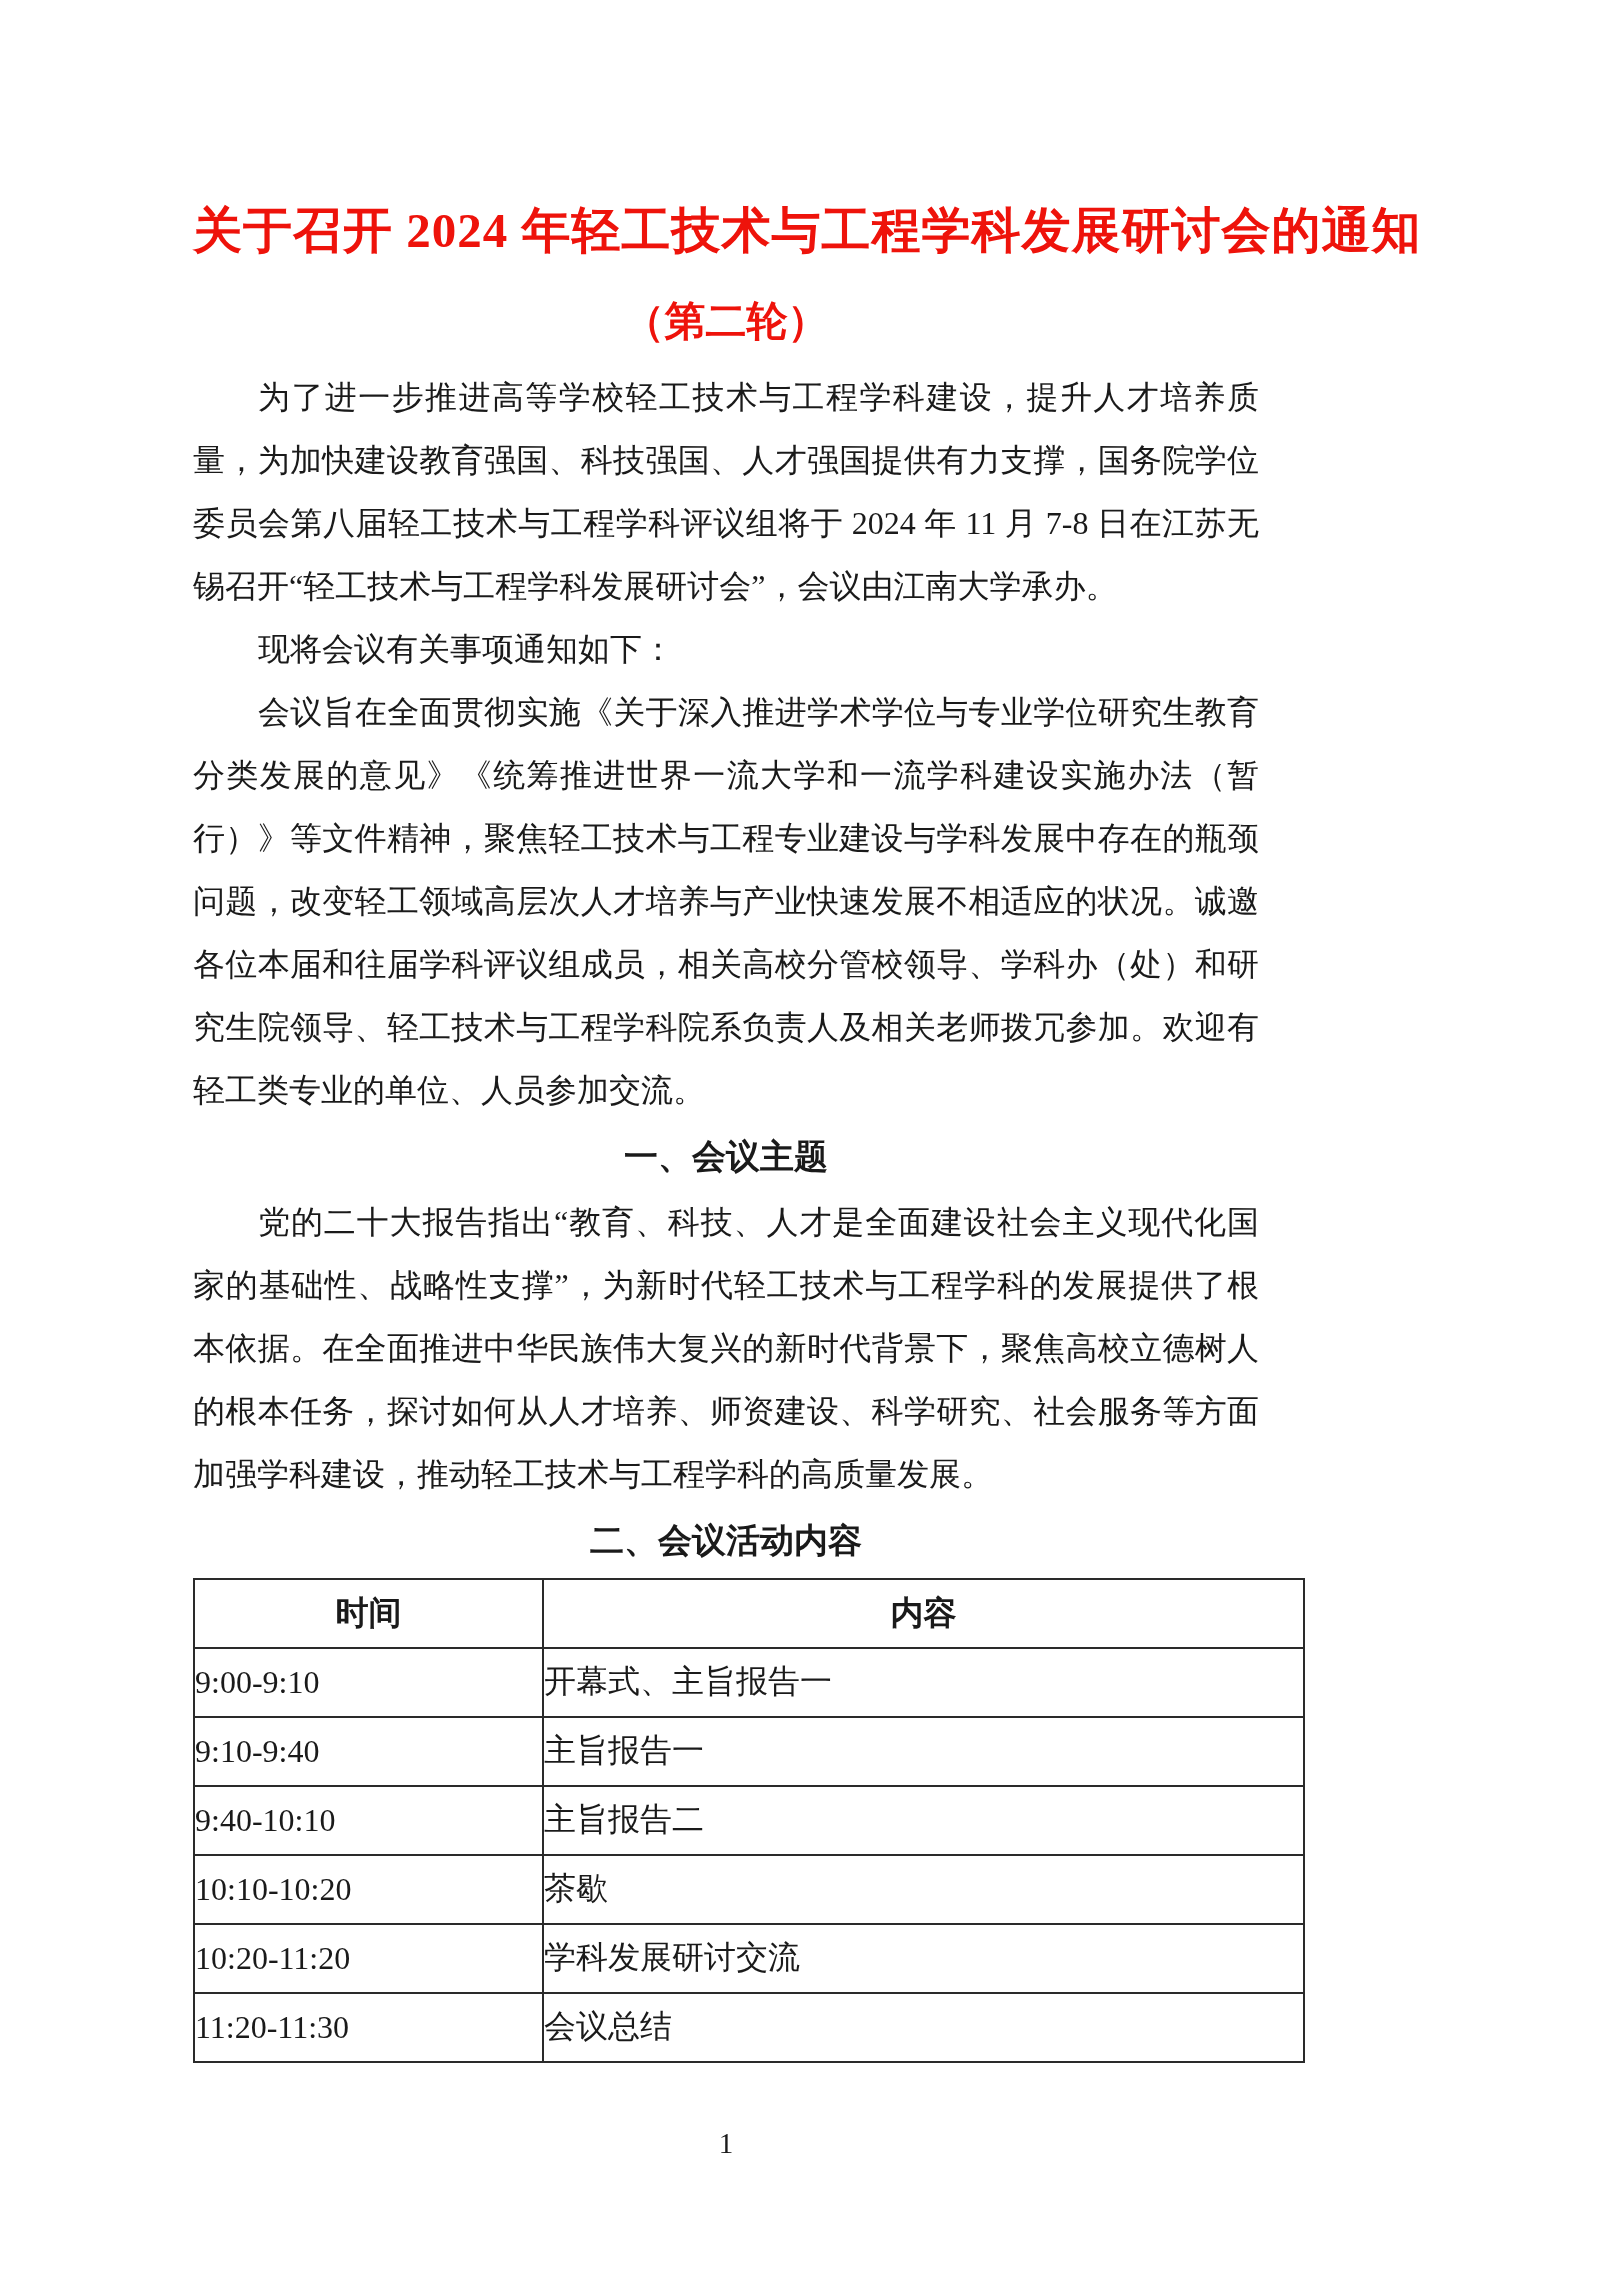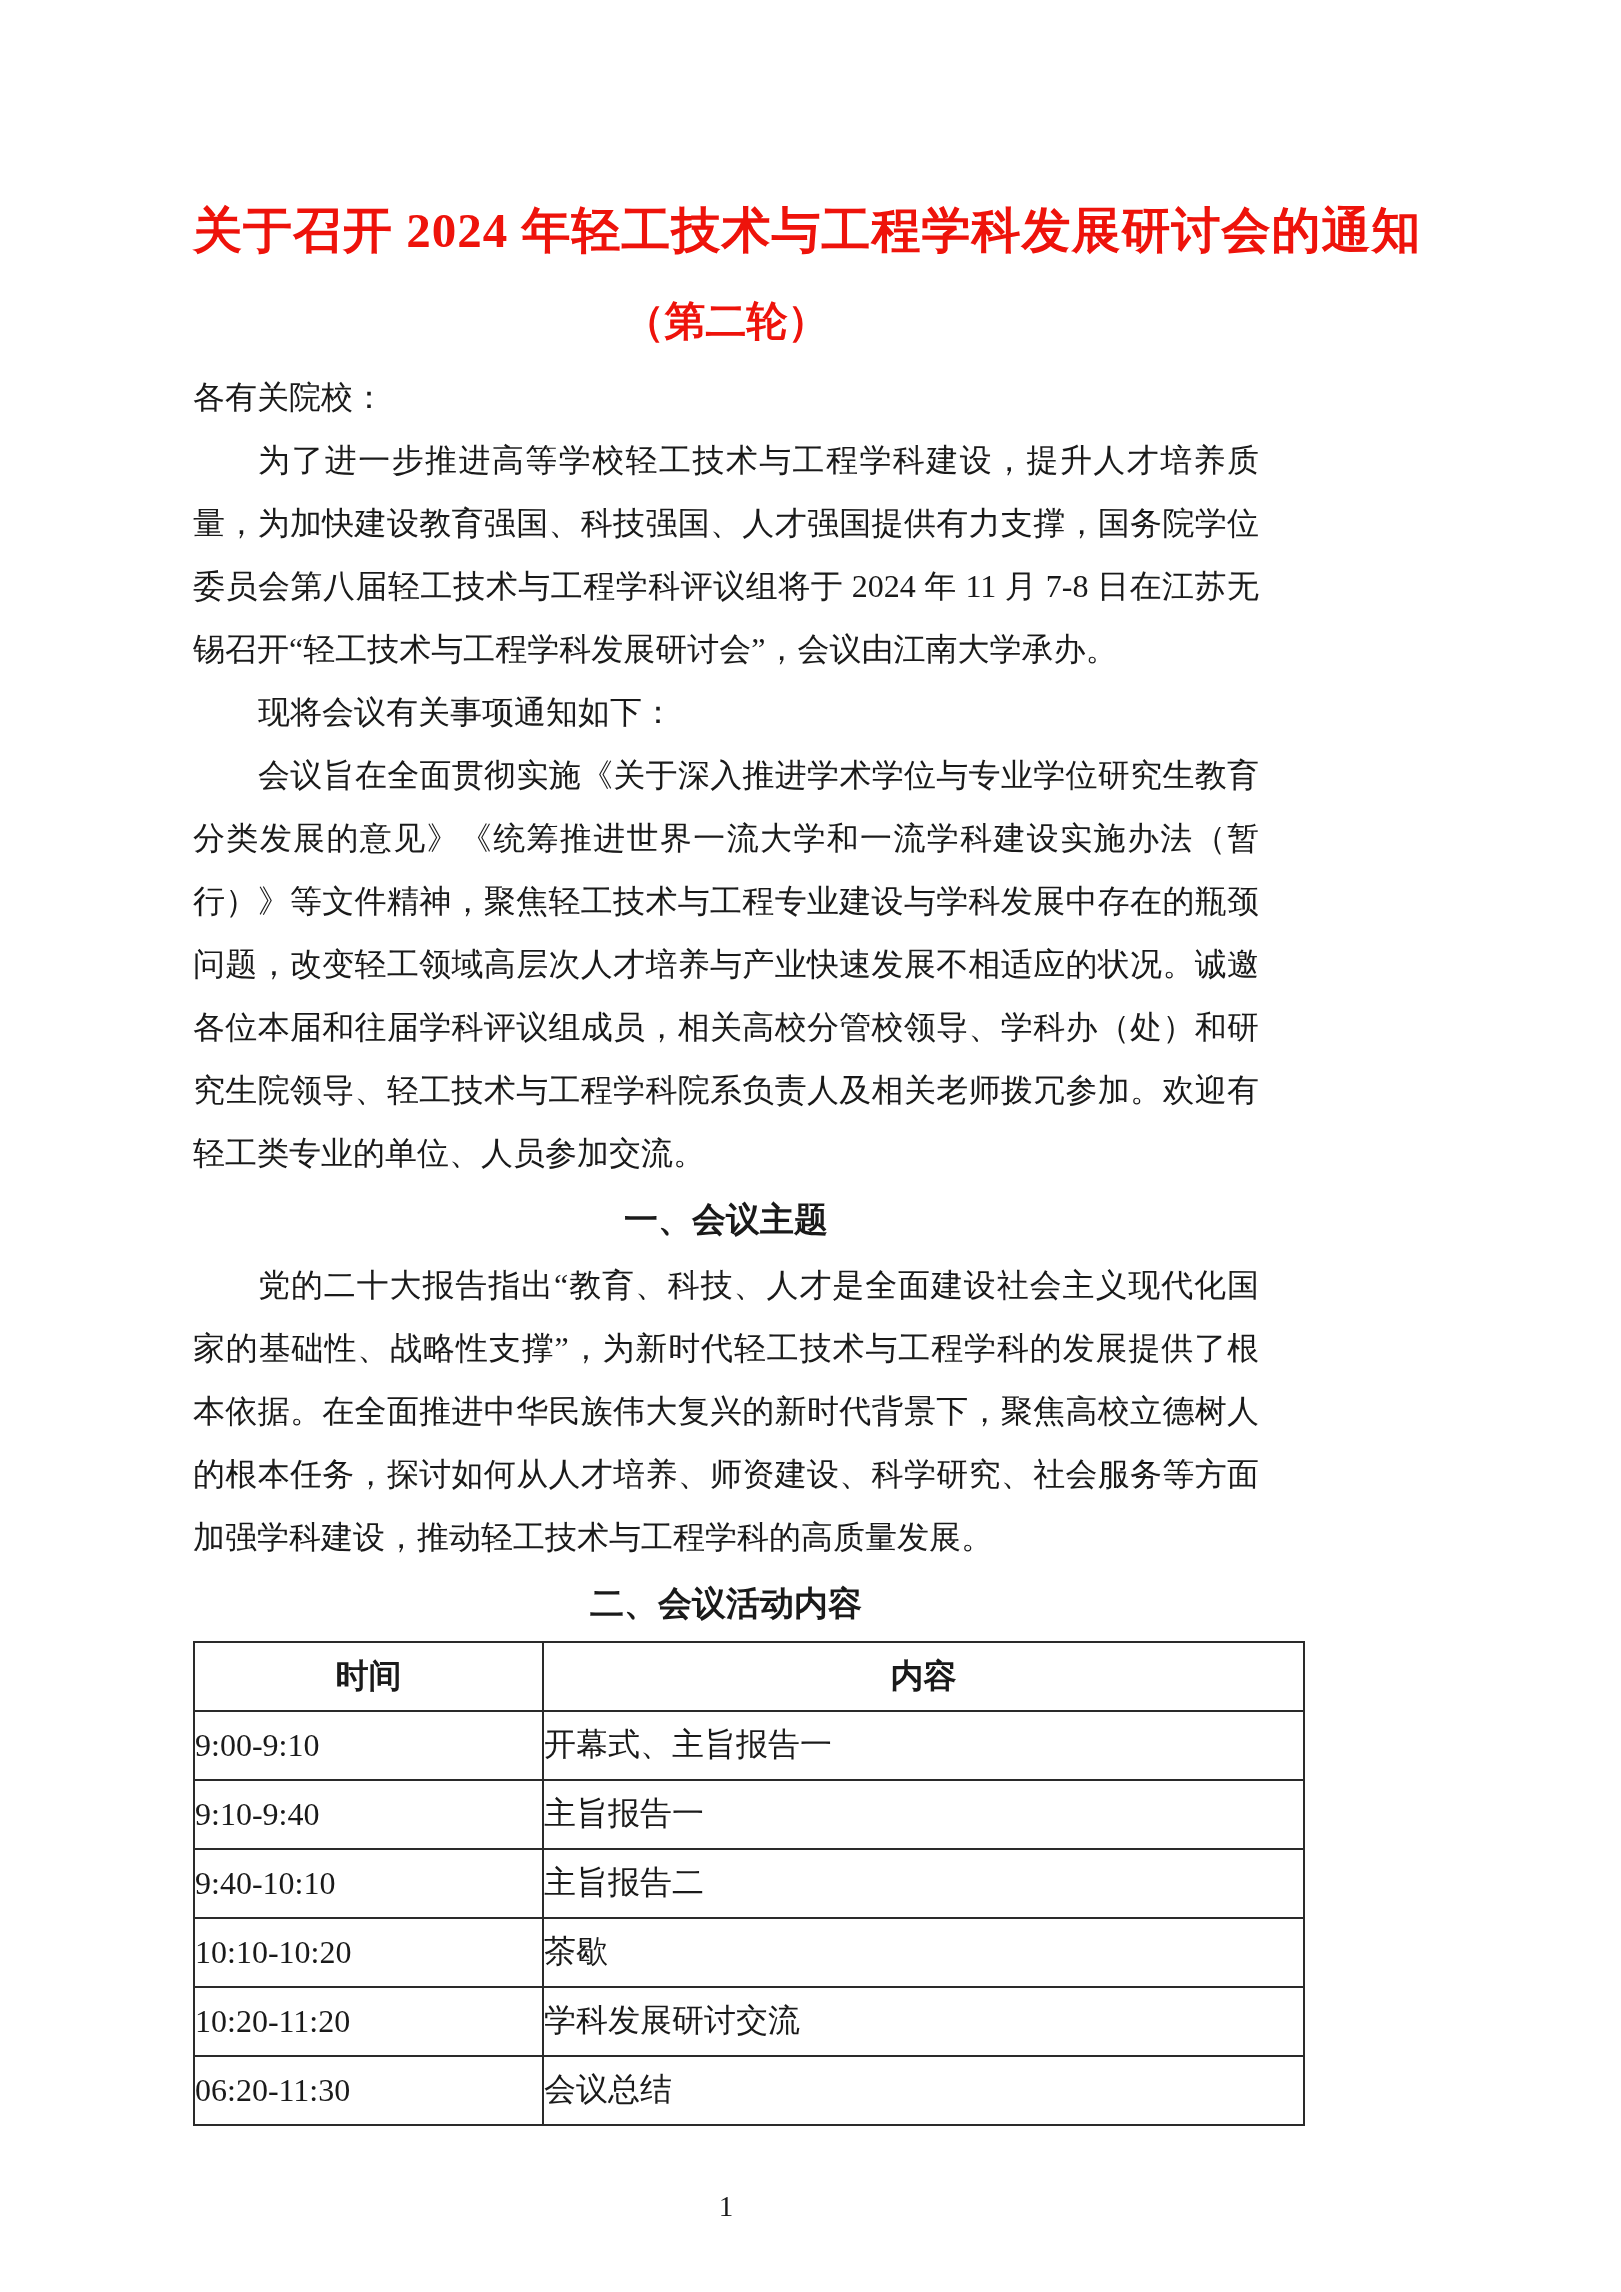--- a/index.html
+++ b/index.html
@@ -84,21 +84,20 @@
 <body>
 
 <div class="page">
   <div class="doc">
 
     <div class="title-block">
       <div class="title-main">关于召开 2024 年轻工技术与工程学科发展研讨会的通知</div>
       <div class="title-sub">（第二轮）</div>
     </div>
 
-    <p class="body-par">各有关院校：</p>
 
     <p class="body-par indent">为了进一步推进高等学校轻工技术与工程学科建设，提升人才培养质量，为加快建设教育强国、科技强国、人才强国提供有力支撑，国务院学位委员会第八届轻工技术与工程学科评议组将于 2024 年 11 月 7-8 日在江苏无锡召开“轻工技术与工程学科发展研讨会”，会议由江南大学承办。</p>
 
     <p class="body-par indent">现将会议有关事项通知如下：</p>
 
     <p class="body-par indent">会议旨在全面贯彻实施《关于深入推进学术学位与专业学位研究生教育分类发展的意见》《统筹推进世界一流大学和一流学科建设实施办法（暂行）》等文件精神，聚焦轻工技术与工程专业建设与学科发展中存在的瓶颈问题，改变轻工领域高层次人才培养与产业快速发展不相适应的状况。诚邀各位本届和往届学科评议组成员，相关高校分管校领导、学科办（处）和研究生院领导、轻工技术与工程学科院系负责人及相关老师拨冗参加。欢迎有轻工类专业的单位、人员参加交流。</p>
 
     <h2 class="sec-heading">一、会议主题</h2>
 
     <p class="body-par indent">党的二十大报告指出“教育、科技、人才是全面建设社会主义现代化国家的基础性、战略性支撑”，为新时代轻工技术与工程学科的发展提供了根本依据。在全面推进中华民族伟大复兴的新时代背景下，聚焦高校立德树人的根本任务，探讨如何从人才培养、师资建设、科学研究、社会服务等方面加强学科建设，推动轻工技术与工程学科的高质量发展。</p>
@@ -129,21 +128,21 @@
       </tr>
       <tr>
         <td>10:10-10:20</td>
         <td>茶歇</td>
       </tr>
       <tr>
         <td>10:20-11:20</td>
         <td>学科发展研讨交流</td>
       </tr>
       <tr>
-        <td>06:20-11:30</td>
+        <td>11:20-11:30</td>
         <td>会议总结</td>
       </tr>
     </tbody>
       </table>
 
     <div class="page-number">1</div>
 
   </div>
 </div>
 

